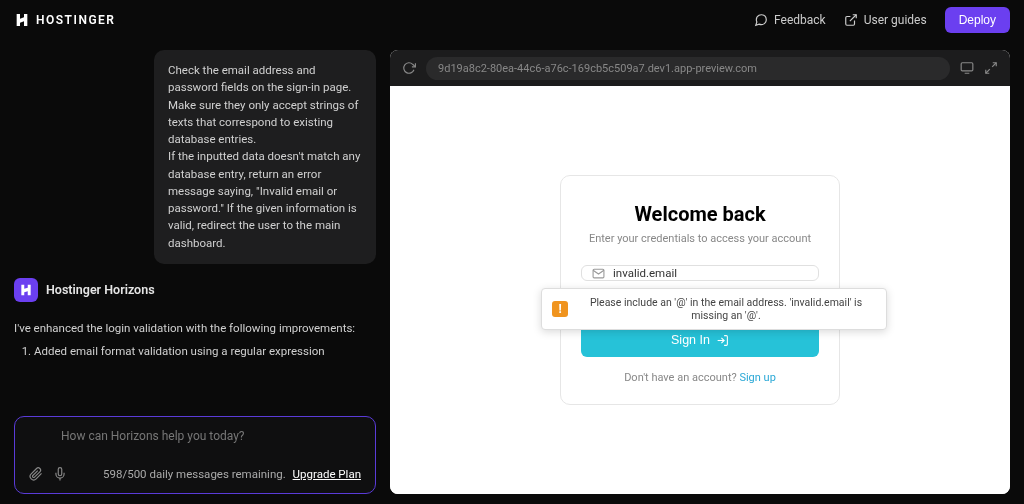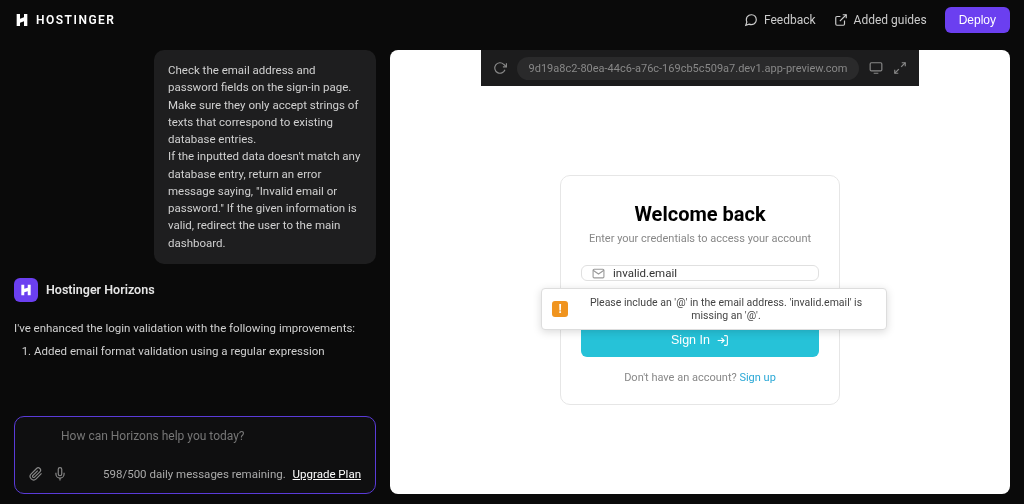--- a/index.html
+++ b/index.html
@@ -106,21 +106,20 @@
 .input-icons { display: flex; gap: 10px; }
 .input-icons svg { width: 14px; height: 14px; stroke: #888; }
 .upgrade { color: #fff; text-decoration: underline; cursor: pointer; margin-left: 4px;}
 .preview-frame {
   background: #fff;
   border-radius: 8px;
   height: 100%;
   display: flex;
   flex-direction: column;
   overflow: hidden;
-  align-items: center;
 }
 .url-bar {
   background: #1c1c1d;
   height: 36px;
   display: flex;
   align-items: center;
   padding: 0 12px;
   gap: 10px;
 }
 .url-bar svg { width: 14px; height: 14px; stroke: #888; }
@@ -225,21 +224,21 @@
           <path d="M21 11.5a8.38 8.38 0 01-.9 3.8 8.5 8.5 0 01-7.6 4.7 8.38 8.38 0 01-3.8-.9L3 21l1.9-5.7a8.38 8.38 0 01-.9-3.8 8.5 8.5 0 014.7-7.6 8.38 8.38 0 013.8-.9h.5a8.48 8.48 0 018 8v.5z"></path>
         </svg>
       <span>Feedback</span>
     </div>
     <div class="top-action">
       <svg viewBox="0 0 24 24" fill="none" stroke="#ccc" stroke-width="2">
           <path d="M18 13v6a2 2 0 01-2 2H5a2 2 0 01-2-2V8a2 2 0 012-2h6"></path>
           <polyline points="15 3 21 3 21 9"></polyline>
           <line x1="10" y1="14" x2="21" y2="3"></line>
         </svg>
-      <span>Added guides</span>
+      <span>User guides</span>
     </div>
     <button class="deploy-btn">Deploy</button>
   </div>
 </div>
 
 <div class="main">
   <div class="left-panel">
     <div class="chat-scroll">
       <div class="user-msg" style="white-space:pre-line">Check the email address and password fields on the sign-in page. Make sure they only accept strings of texts that correspond to existing database entries.
 If the inputted data doesn't match any database entry, return an error message saying, "Invalid email or password." If the given information is valid, redirect the user to the main dashboard.</div>

